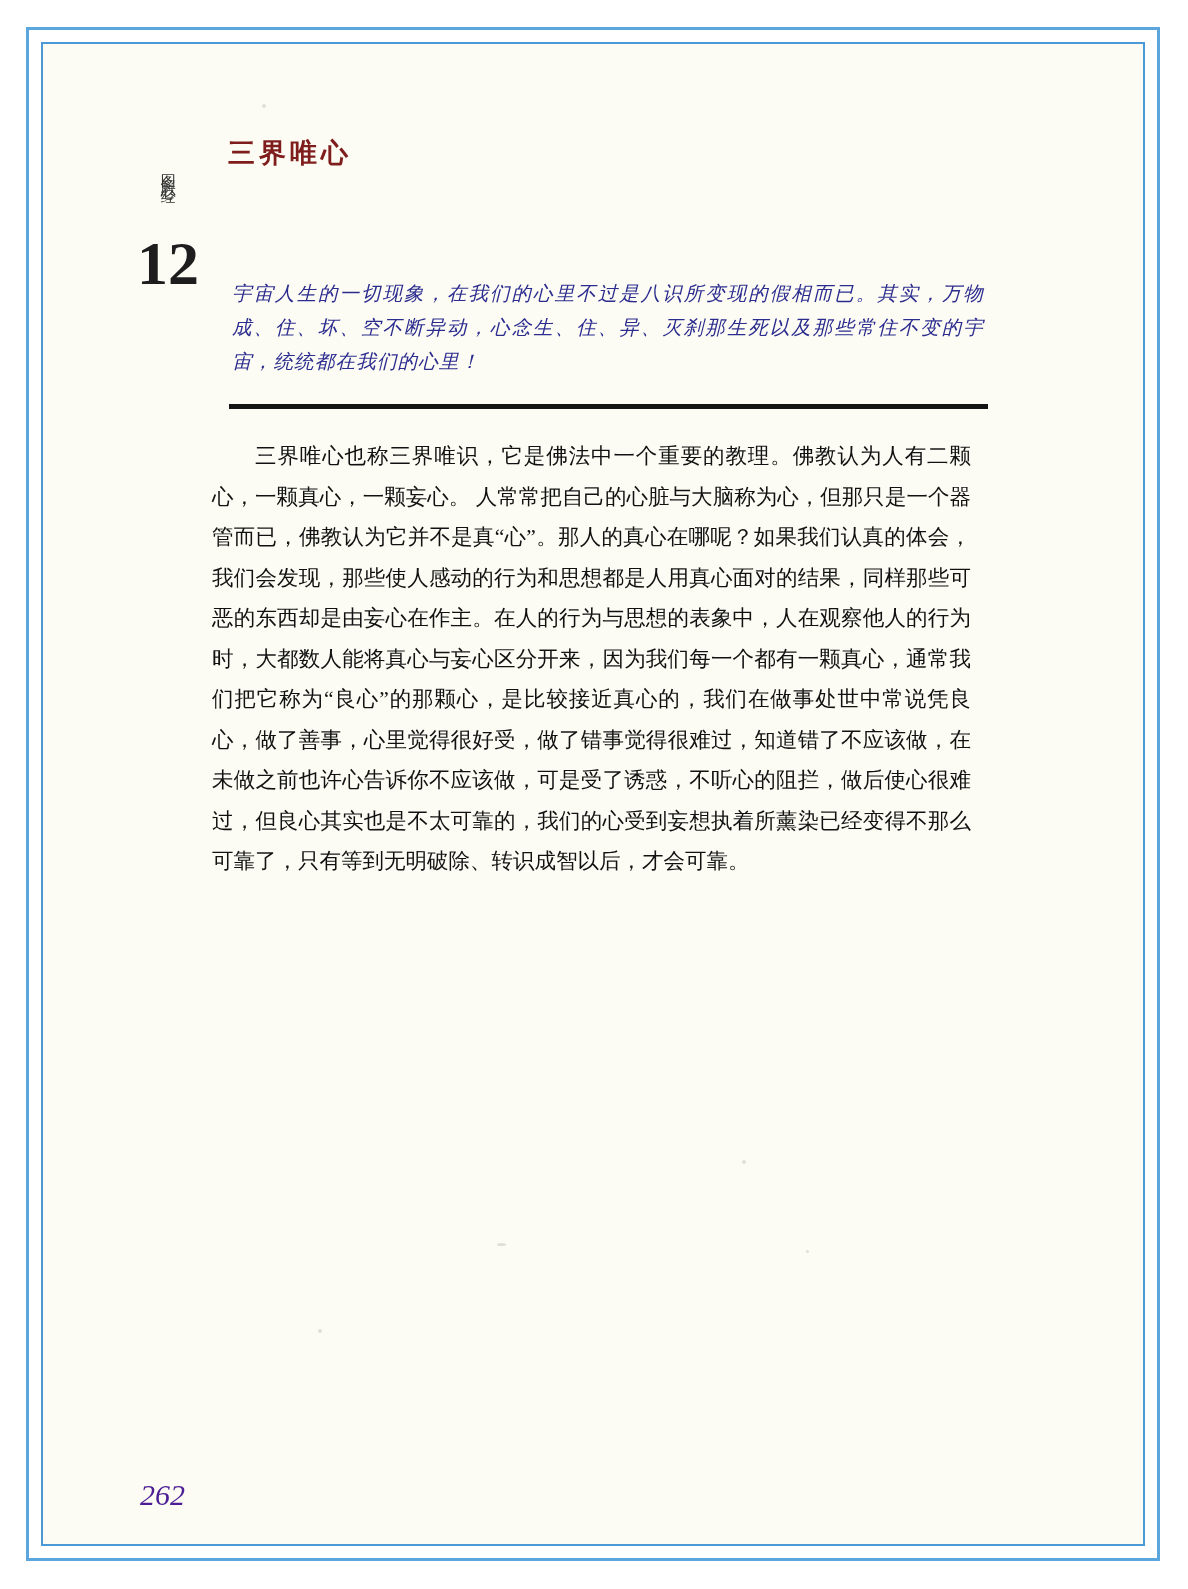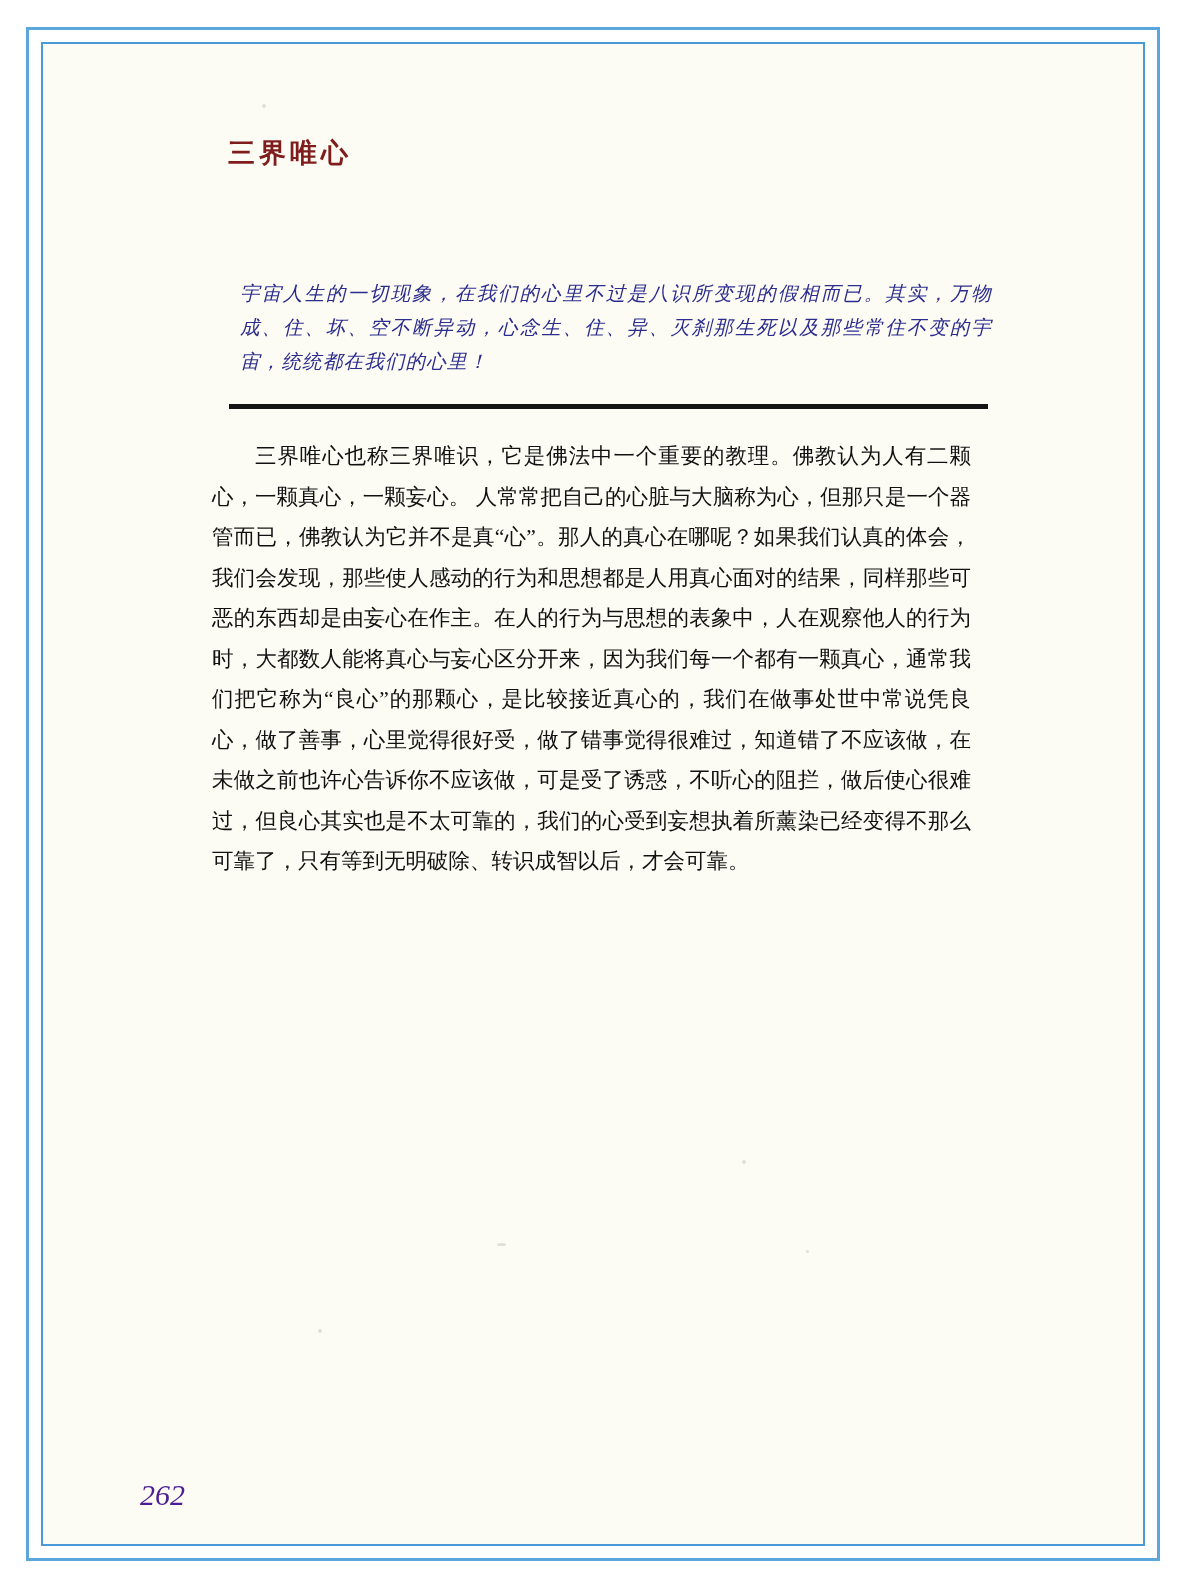--- a/index.html
+++ b/index.html
@@ -102,21 +102,20 @@
     left: 232px;
     top: 277px;
     width: 752px;
     font-size: 19.5px;
     line-height: 34px;
     color: #2c2c8f;
     letter-spacing: 1.2px;
     font-family: "DejaVu Serif", "Liberation Serif", serif;
     font-style: italic;
     text-align: justify;
-    margin-left: 8px;
   }
 
   
   .rule {
     position: absolute;
     left: 229px;
     top: 404px;
     width: 759px;
     height: 5px;
     background: #141414;
@@ -166,20 +165,24 @@
   <div class="frame-outer"></div>
   <div class="frame-inner"></div>
   <div class="paper"></div>
 
   <div class="speck" style="left:262px;top:104px;width:4px;height:4px;"></div>
   <div class="speck" style="left:742px;top:1160px;width:4px;height:4px;"></div>
   <div class="speck" style="left:497px;top:1243px;width:9px;height:3px;"></div>
   <div class="speck" style="left:318px;top:1329px;width:4px;height:4px;"></div>
   <div class="speck" style="left:806px;top:1250px;width:3px;height:3px;"></div>
 
+  <div class="chapter-marker">
+    <span class="vert-title">图解心经</span>
+    <div class="chapter-num">12</div>
+  </div>
 
   <div class="kicker">三界唯心</div>
 
 
   <div class="deck">宇宙人生的一切现象，在我们的心里不过是八识所变现的假相而已。其实，万物成、住、坏、空不断异动，心念生、住、异、灭刹那生死以及那些常住不变的宇宙，统统都在我们的心里！</div>
 
   <div class="rule"></div>
 
   <div class="body-copy">
     <p>三界唯心也称三界唯识，它是佛法中一个重要的教理。佛教认为人有二颗心，一颗真心，一颗妄心。 人常常把自己的心脏与大脑称为心，但那只是一个器管而已，佛教认为它并不是真“心”。那人的真心在哪呢？如果我们认真的体会，我们会发现，那些使人感动的行为和思想都是人用真心面对的结果，同样那些可恶的东西却是由妄心在作主。在人的行为与思想的表象中，人在观察他人的行为时，大都数人能将真心与妄心区分开来，因为我们每一个都有一颗真心，通常我们把它称为“良心”的那颗心，是比较接近真心的，我们在做事处世中常说凭良心，做了善事，心里觉得很好受，做了错事觉得很难过，知道错了不应该做，在未做之前也许心告诉你不应该做，可是受了诱惑，不听心的阻拦，做后使心很难过，但良心其实也是不太可靠的，我们的心受到妄想执着所薰染已经变得不那么可靠了，只有等到无明破除、转识成智以后，才会可靠。</p>

